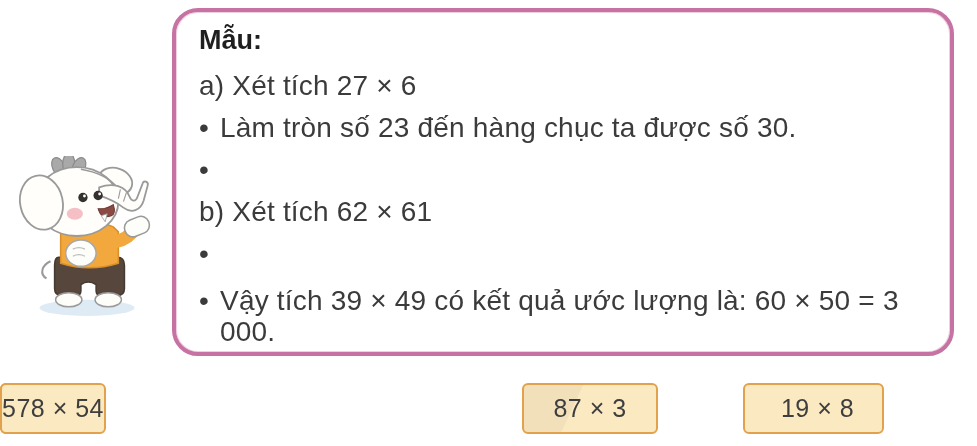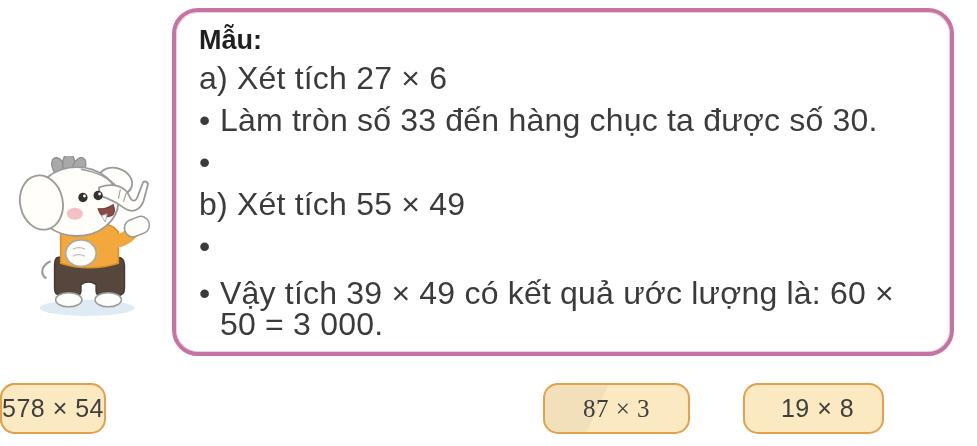--- a/index.html
+++ b/index.html
@@ -29,50 +29,50 @@
     border: 4px solid #c672a2;
     border-radius: 26px;
     box-shadow: inset 0 0 0 1px #f0cfe0;
     padding: 9px 30px 10px 23px;
   }
   .box-title {
     font-weight: bold;
     font-size: 27px;
     line-height: 34px;
     color: #1f1f1f;
-    margin: 2px 0 6px 0;
+    margin: 2px 0 13px 0;
   }
   .line {
-    font-size: 32px;
+    font-size: 28px;
     line-height: 31px;
     margin-bottom: 11px;
     letter-spacing: 0.2px;
   }
   .bullet { display: flex; }
   .dot { width: 21px; flex: none; }
   .txt.narrow { max-width: 600px; }
   .line.gap-top { margin-top: 16px; }
 
   
   .pill {
     position: absolute;
     top: 383px; height: 51px;
     box-sizing: border-box;
     background: #fbeac1;
     border: 2.5px solid #e2a14c;
-    border-radius: 15px;
+    border-radius: 6px;
     display: flex; align-items: center; justify-content: center;
     font-size: 25px;
     color: #3e3e3e;
     letter-spacing: 0.5px;
     cursor: pointer;
   }
   .pill:nth-of-type(1) { left: 83px;  width: 138px; }
   .pill:nth-of-type(2) { left: 297px; width: 141px; }
-  .pill:nth-of-type(3) { left: 543px; width: 147px; background: linear-gradient(115deg,#f1e0ba 0%,#f1e0ba 38%,#fbeac1 39%,#fbeac1 100%); font-family: Liberation Serif, serif; }
+  .pill:nth-of-type(3) { left: 522px; width: 136px; background: linear-gradient(115deg,#f1e0ba 0%,#f1e0ba 38%,#fbeac1 39%,#fbeac1 100%); }
   .pill:nth-of-type(4) { left: 743px; width: 141px; padding-left: 8px; }
 </style>
 </head>
 <body>
 
 <div class="mascot">
   <svg viewBox="0 0 142 162" width="144" height="164" aria-hidden="true">
 
     <ellipse cx="70" cy="150" rx="47" ry="8" fill="#deebf5"></ellipse>
 
@@ -122,28 +122,28 @@
   </svg>
 </div>
 
 <div class="example-box">
   <div class="box-title">Mẫu:</div>
 
   <div class="line">a) Xét tích 27 × 6</div>
 
   <div class="line bullet">
     <span class="dot">•</span>
-    <span class="txt">Làm tròn số 33 đến hàng chục ta được số 30.</span>
+    <span class="txt">Làm tròn số 23 đến hàng chục ta được số 30.</span>
   </div>
 
   <div class="line bullet">
     <span class="dot">•</span>
   </div>
 
-  <div class="line">b) Xét tích 55 × 49</div>
+  <div class="line">b) Xét tích 62 × 61</div>
 
   <div class="line bullet">
     <span class="dot">•</span>
   </div>
 
   <div class="line bullet gap-top">
     <span class="dot">•</span>
     <span class="txt">Vậy tích 39 × 49 có kết quả ước lượng là: 60 × 50 = 3 000.</span>
   </div>
 </div>

